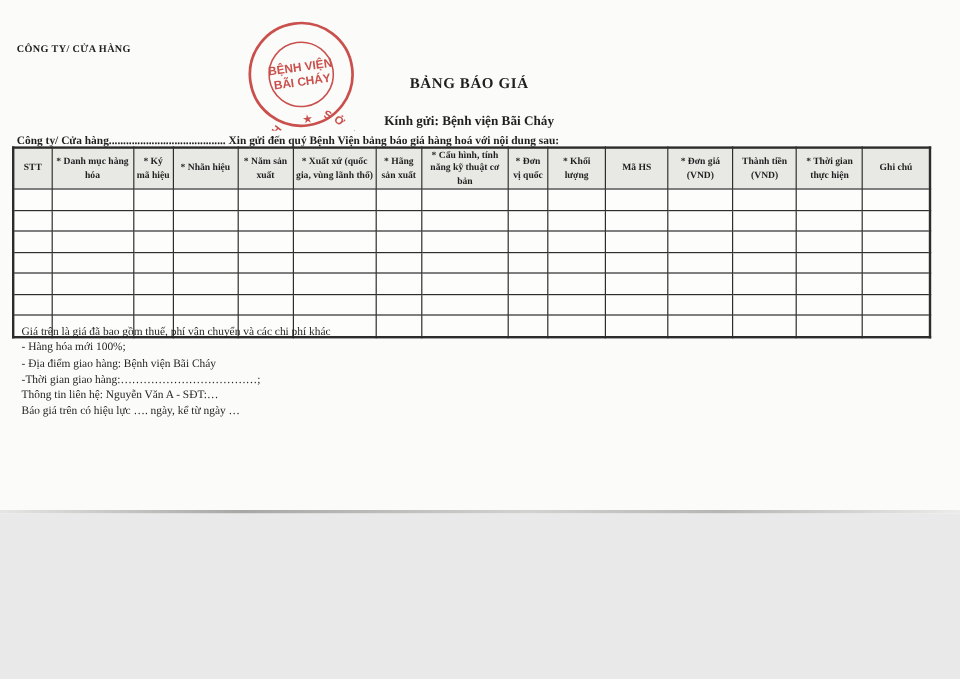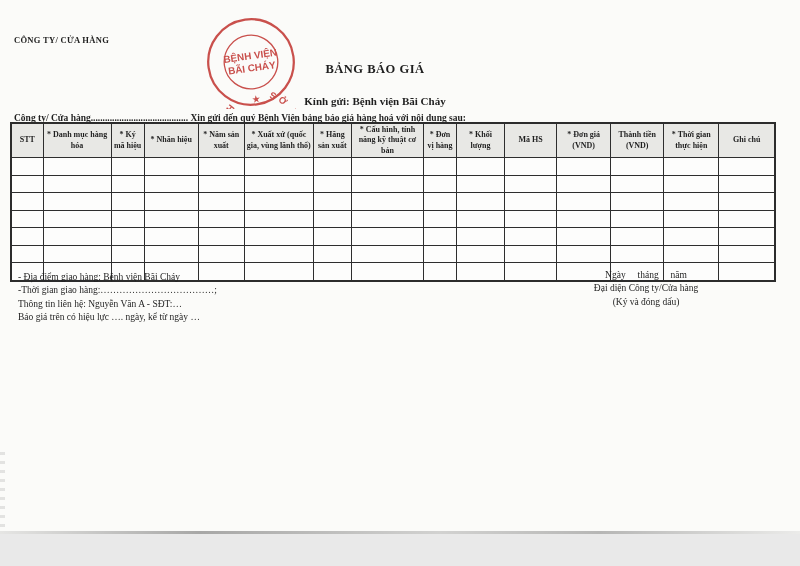--- a/index.html
+++ b/index.html
@@ -1,26 +1,26 @@
 <!DOCTYPE html>
 <html style="--stamp-color: #c5423e;"><head>
 <meta charset="utf-8">
 <style>
   html,body { margin:0; padding:0; }
   body { width:800px; height:566px; background:#e9e9e9; }
   .page {
-    position:relative; width:800px; height:534px; overflow:hidden;
+    position:relative; width:800px; height:428px; overflow:hidden;
     background:#fbfbf9; color:#1f1f1f;
     font-family:"Liberation Serif", serif;
   }
   .company-label {
     position:absolute; left:14px; top:35px;
     font-size:8.5px; font-weight:bold; letter-spacing:.3px;
   }
-  .title-block { position:absolute; left:275px; top:62px; width:200px; text-align:center; }
+  .title-block { position:absolute; left:291px; top:62px; width:200px; text-align:center; }
   .doc-title { font-size:12.5px; font-weight:bold; letter-spacing:.5px; }
   .doc-recipient { font-size:11px; font-weight:bold; margin-top:18px; }
   .intro-line {
     position:absolute; left:14px; top:113px;
     font-size:9.5px; font-weight:bold; white-space:nowrap;
   }
   .stamp { position:absolute; left:204px; top:15px; width:94px; height:94px; opacity:.92; }
   .stamp svg { width:100%; height:100%; }
   .stamp circle { fill:none; stroke:var(--stamp-color,#c5423e); }
   .stamp text, .stamp textPath { fill:var(--stamp-color,#c5423e); font-family:"Liberation Sans", sans-serif; font-weight:bold; }
@@ -110,21 +110,21 @@
     <thead>
       <tr id="header-row">
           <th>STT</th>
           <th>* Danh mục hàng hóa</th>
           <th>* Ký mã hiệu</th>
           <th>* Nhãn hiệu</th>
           <th>* Năm sản xuất</th>
           <th>* Xuất xứ (quốc gia, vùng lãnh thổ)</th>
           <th>* Hãng sản xuất</th>
           <th>* Cấu hình, tính năng kỹ thuật cơ bản</th>
-          <th>* Đơn vị hàng</th>
+          <th>* Đơn vị quốc</th>
           <th>* Khối lượng</th>
           <th>Mã HS</th>
           <th>* Đơn giá (VND)</th>
           <th>Thành tiền (VND)</th>
           <th>* Thời gian thực hiện</th>
           <th>Ghi chú</th>
         </tr>
     </thead>
     <tbody id="table-body">
         <tr>
@@ -243,27 +243,24 @@
           <td></td>
           <td></td>
           <td></td>
           <td></td>
           <td></td>
         </tr>
       </tbody>
   </table>
 
   <div class="footer-notes">
+    <div>Giá trên là giá đã bao gồm thuế, phí vận chuyển và các chi phí khác</div>
+    <div>- Hàng hóa mới 100%;</div>
     <div>- Địa điểm giao hàng: Bệnh viện Bãi Cháy</div>
     <div>-Thời gian giao hàng:………………………………;</div>
     <div>Thông tin liên hệ: Nguyễn Văn A - SĐT:…</div>
     <div>Báo giá trên có hiệu lực …. ngày, kể từ ngày …</div>
   </div>
 
-  <div class="signature-block">
-    <div>Ngày&nbsp;&nbsp;&nbsp;&nbsp;&nbsp;tháng&nbsp;&nbsp;&nbsp;&nbsp;&nbsp;năm</div>
-    <div>Đại diện Công ty/Cửa hàng</div>
-    <div>(Ký và đóng dấu)</div>
-  </div>
 
   <div class="left-smudge"></div>
   <div class="bottom-edge"></div>
 </div>
 
 </body></html>

